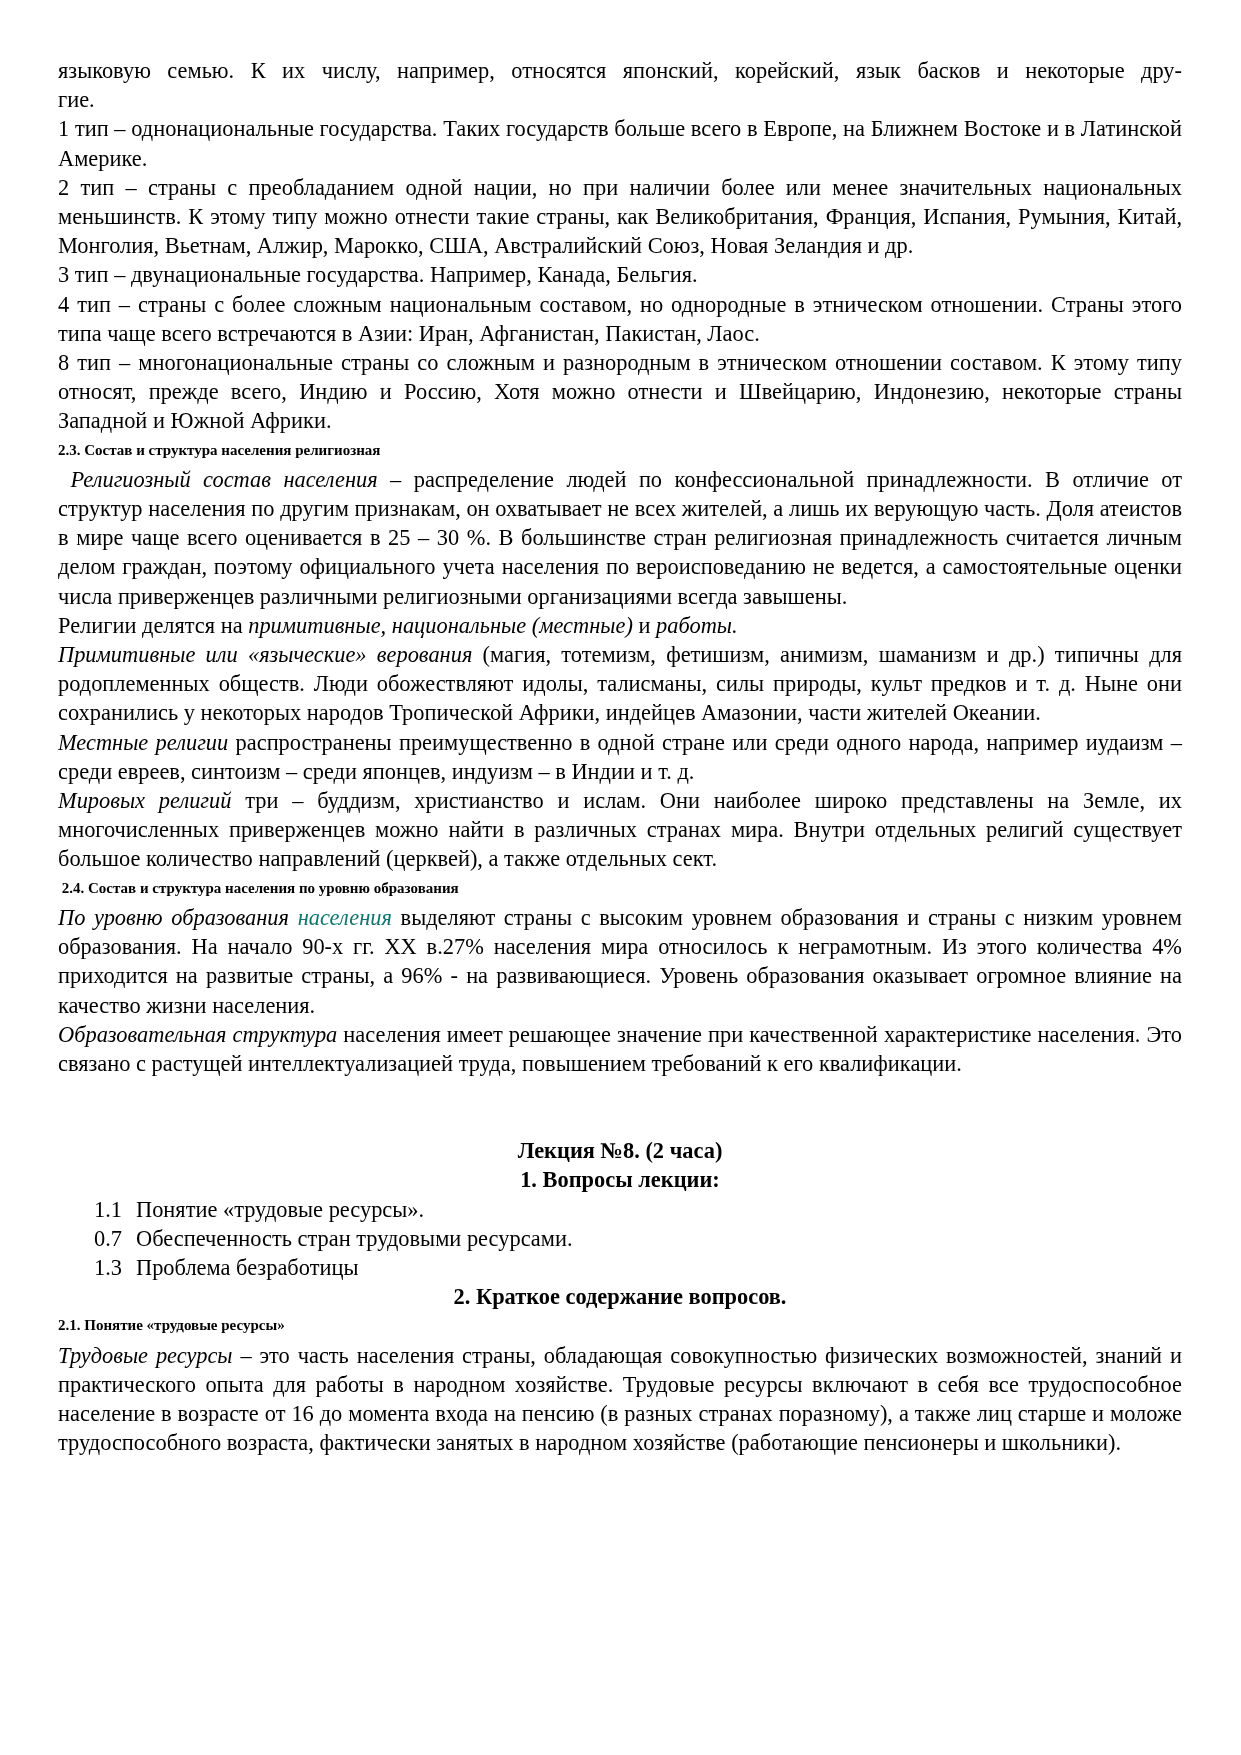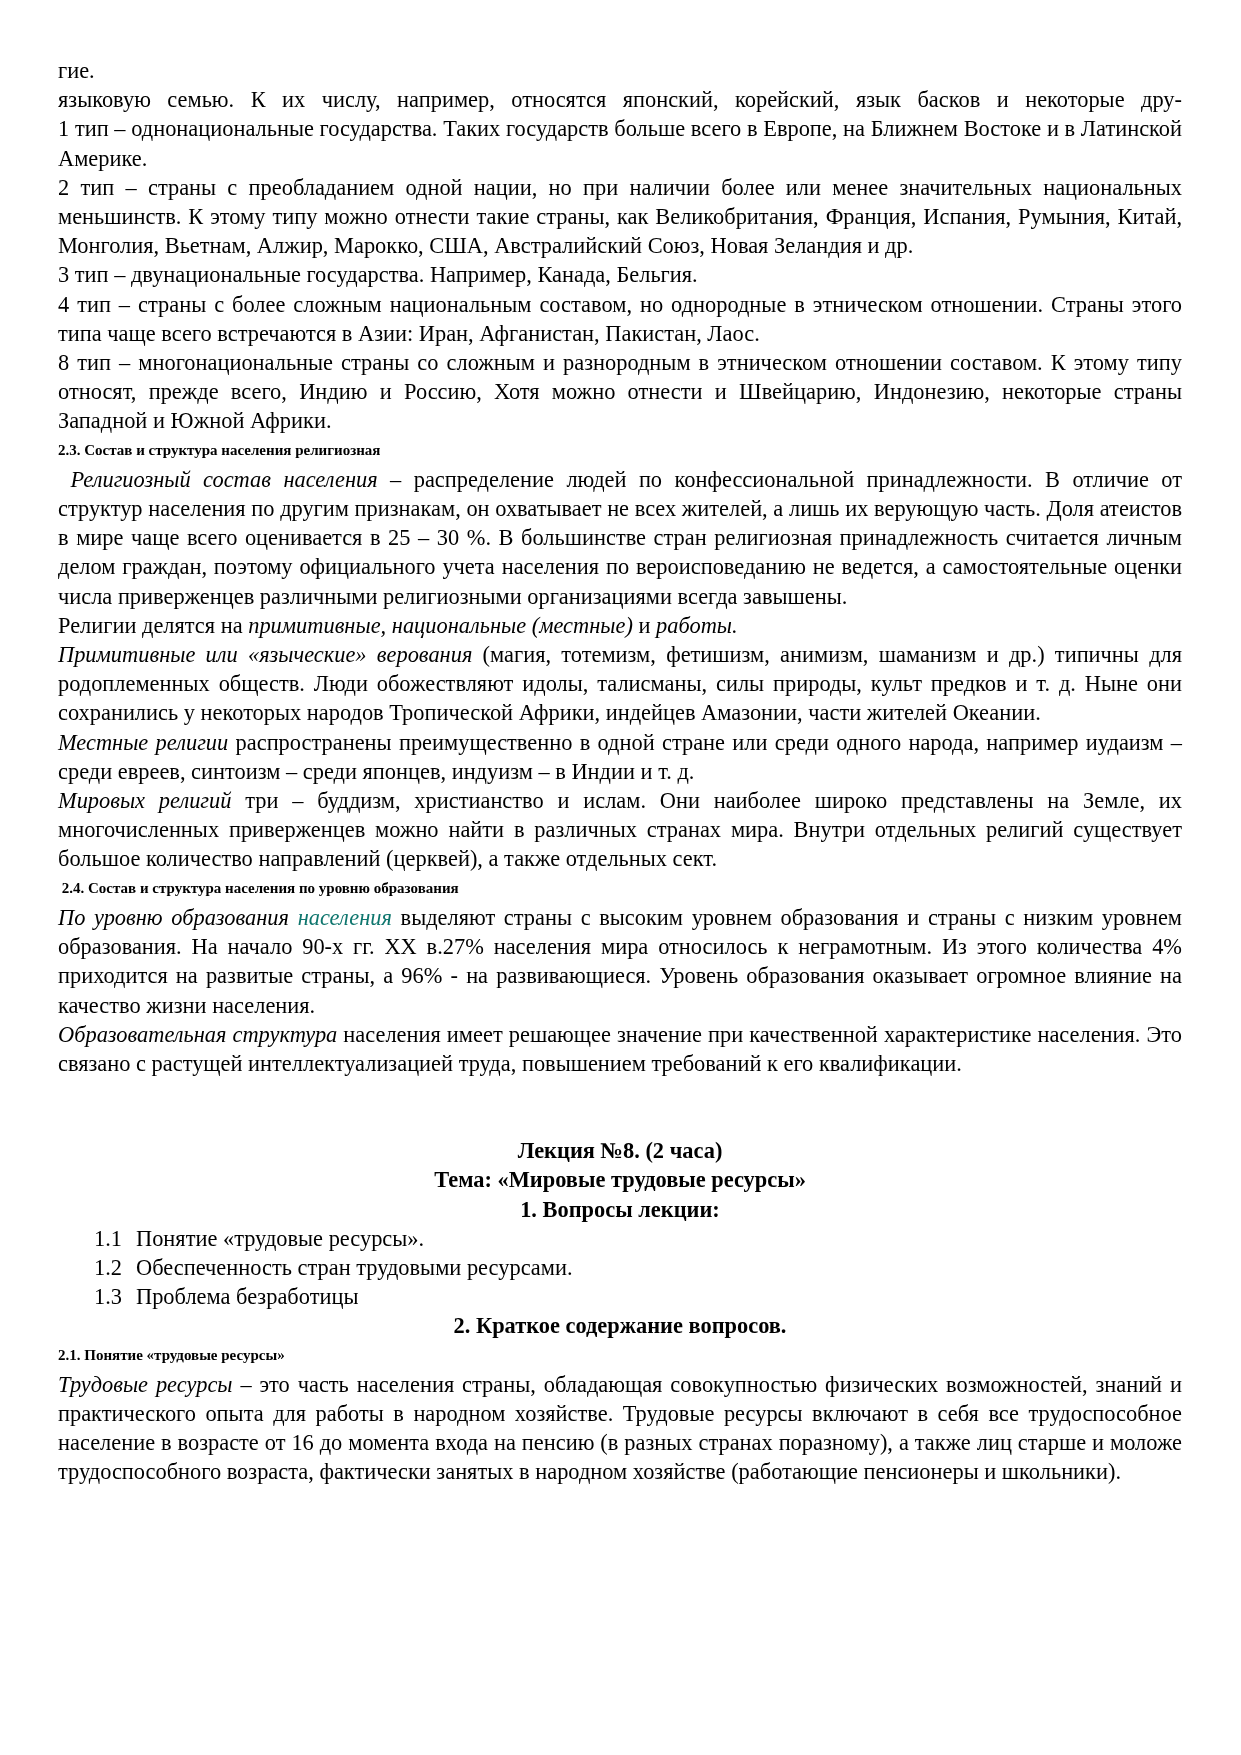--- a/index.html
+++ b/index.html
@@ -51,22 +51,22 @@
       width: 42px;
       flex: 0 0 42px;
       margin-left: 36px;
     }
   </style>
 </head>
 <body>
 
 <div class="page">
 
+  <p class="p jl">языковую семью. К их числу, например, относятся японский, корейский, язык басков и некоторые дру-</p>
   <p class="p nl">гие.</p>
-  <p class="p jl">языковую семью. К их числу, например, относятся японский, корейский, язык басков и некоторые дру-</p>
 
 
   <p class="p last-left">1 тип – однонациональные государства. Таких государств больше всего в Европе, на Ближнем Востоке и в Латинской Америке.</p>
   <p class="p last-left">2 тип – страны с преобладанием одной нации, но при наличии более или менее значительных национальных меньшинств. К этому типу можно отнести такие страны, как Великобритания, Франция, Испания, Румыния, Китай, Монголия, Вьетнам, Алжир, Марокко, США, Австралийский Союз, Новая Зеландия и др.</p>
   <p class="p last-left">3 тип – двунациональные государства. Например, Канада, Бельгия.</p>
   <p class="p last-left">4 тип – страны с более сложным национальным составом, но однородные в этническом отношении. Страны этого типа чаще всего встречаются в Азии: Иран, Афганистан, Пакистан, Лаос.</p>
   <p class="p last-left">8 тип – многонациональные страны со сложным и разнородным в этническом отношении составом. К этому типу относят, прежде всего, Индию и Россию, Хотя можно отнести и Швейцарию, Индонезию, некоторые страны Западной и Южной Африки.</p>
 
   <h3 class="sec">2.3. Состав и структура населения религиозная</h3>
 
@@ -83,30 +83,29 @@
   <h3 class="sec">&nbsp;<span>2.4. Состав и структура населения по уровню образования</span></h3>
 
   <p class="p last-left"><i>По уровню образования</i> <i class="gray">населения</i><span> выделяют страны с высоким уровнем образования и страны с низким уровнем образования. На начало 90-х гг. XX в.27% населения мира относилось к неграмотным. Из этого количества 4% приходится на развитые страны, а 96% - на развивающиеся. Уровень образования оказывает огромное влияние на качество жизни населения.</span></p>
 
   <p class="p last-left"><i>Образовательная структура</i><span> населения имеет решающее значение при качественной характеристике населения. Это связано с растущей интеллектуализацией труда, повышением требований к его квалификации.</span></p>
 
   <div class="gap"></div>
   <div class="gap"></div>
 
   <div class="center"><span class="u">Лекция №8</span><span>. (2 часа)</span></div>
-  <div class="center">Тема: «Мировые трудовые ресурсы»</div>
   <div class="center">1. Вопросы лекции:</div>
 
   <div>
     <div class="list-item">
         <span class="num">1.1</span>
         <span>Понятие «трудовые ресурсы».</span>
       </div>
     <div class="list-item">
-        <span class="num">1.2</span>
+        <span class="num">0.7</span>
         <span>Обеспеченность стран трудовыми ресурсами.</span>
       </div>
     <div class="list-item">
         <span class="num">1.3</span>
         <span>Проблема безработицы</span>
       </div>
   </div>
 
   <div class="center">2. Краткое содержание вопросов.</div>
 

